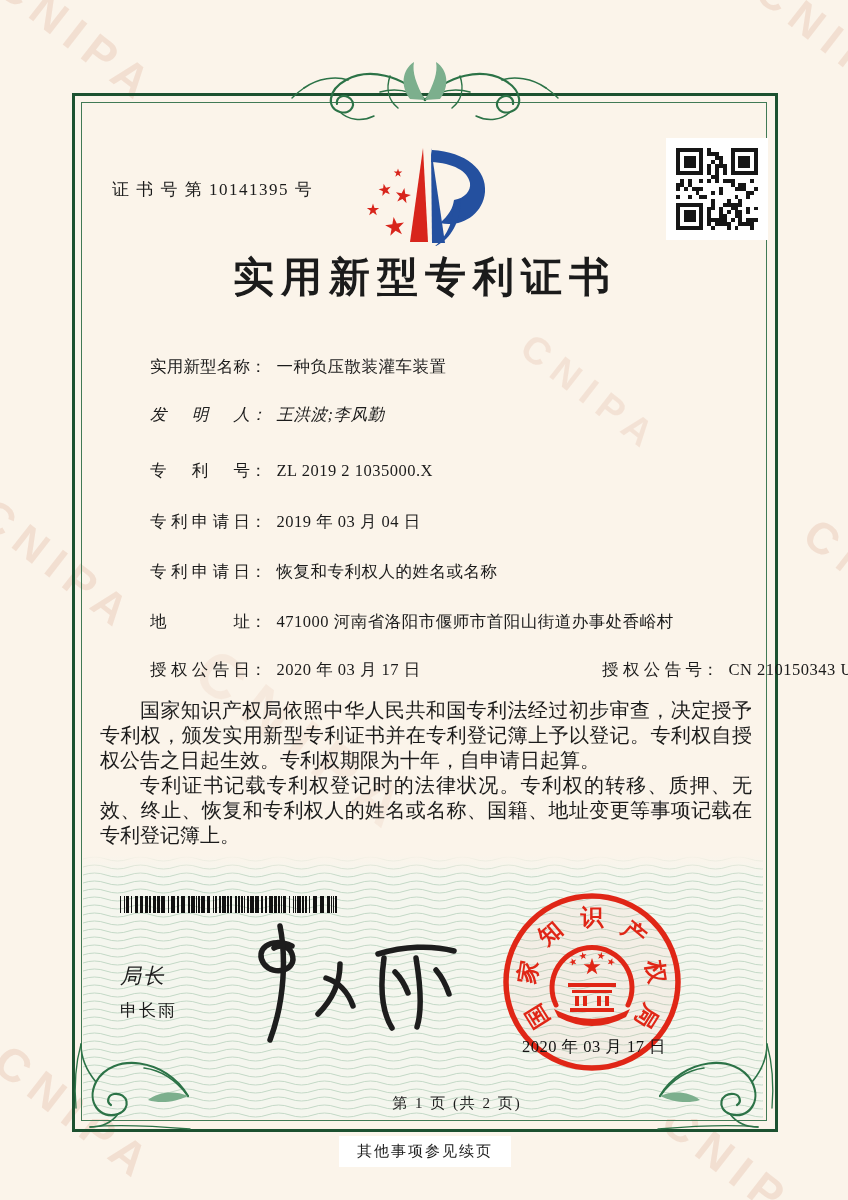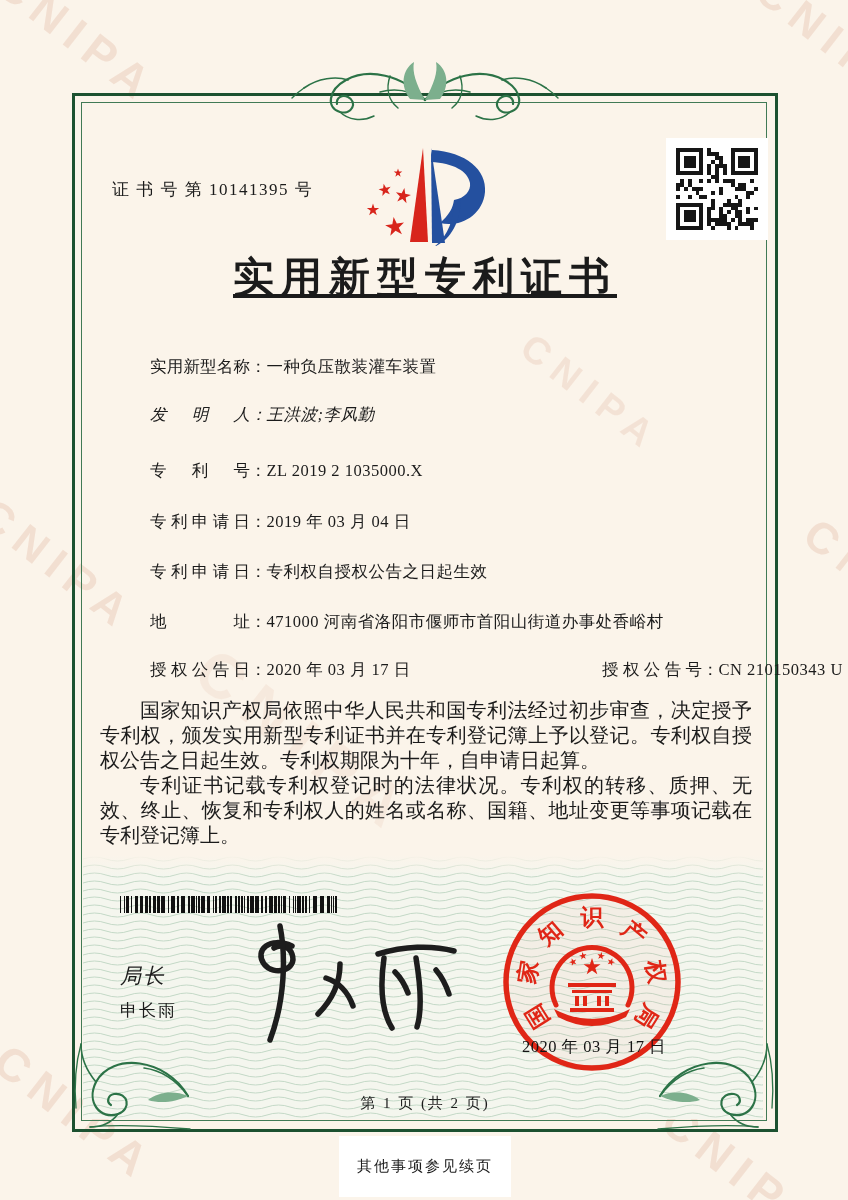--- a/index.html
+++ b/index.html
@@ -16,38 +16,38 @@
   .waves{left:83px;top:855px;z-index:2;}
   .orn{z-index:4;}
   .orn-br{transform:scaleX(-1);}
   
   .content{z-index:5;}
   .cert-no{left:112px;top:146px;font-size:17px;letter-spacing:1.5px;margin-top:32px;}
   .logo{left:362px;top:136px;}
   .qr-box{left:666px;top:138px;width:102px;height:102px;background:#ffffff;display:flex;
           align-items:center;justify-content:center;}
   .title{left:72px;top:250px;width:706px;text-align:center;font-size:41px;font-weight:700;
-         letter-spacing:7px;text-decoration:underline;}
+         letter-spacing:7px;}
   .frow{left:118px;font-size:16.5px;line-height:22px;white-space:nowrap;}
   .flabel{display:inline-block;width:100px;text-align:justify;text-align-last:justify;vertical-align:top;margin-left:32px;}
   .fcolon{display:inline-block;vertical-align:top;}
-  .fvalue{display:inline-block;vertical-align:top;letter-spacing:.5px;}
+  .fvalue{display:inline-block;margin-left:10px;vertical-align:top;letter-spacing:.5px;}
   .grant2{left:452px;top:0;position:absolute;white-space:nowrap;text-decoration:underline;}
   .paras{left:100px;top:698px;width:652px;font-size:20px;line-height:25px;text-align:justify;}
   .paras p{margin:0;text-indent:2em;}
   .barcode{left:120px;top:896px;}
   .director{left:120px;top:962px;font-size:21px;letter-spacing:2px;font-style:italic;}
   .director-name{left:120px;top:999px;font-size:17px;letter-spacing:2px;}
   .sig{left:240px;top:920px;}
   .seal{left:500px;top:890px;z-index:6;}
   .seal-date{left:504px;top:1036px;width:180px;text-align:center;font-size:16.5px;color:#141414;
              z-index:7;letter-spacing:.5px;}
-  .pfooter{left:72px;top:1094px;width:706px;text-align:center;font-size:15px;letter-spacing:2px;z-index:6;}
+  .pfooter{left:72px;top:1094px;width:706px;text-align:center;font-size:15px;letter-spacing:2px;z-index:6;padding-left:32px;}
   .cont-note{left:72px;top:1136px;width:706px;text-align:center;z-index:6;}
-  .cont-note span{display:inline-block;background:#ffffff;padding:21px 18px;font-size:15px;letter-spacing:2px;}
+  .cont-note span{display:inline-block;background:#ffffff;padding:6px 18px;font-size:15px;letter-spacing:2px;}
 </style>
 </head>
 <body>
 
 <div class="page">
 
   <div class="wm" style="left:-18px;top:8px;font-size:46px;">CNIPA</div>
   <div class="wm" style="left:742px;top:16px;font-size:44px;">CNIPA</div>
   <div class="wm" style="left:508px;top:372px;font-size:38px;opacity:.5;">CNIPA</div>
   <div class="wm" style="left:-34px;top:540px;font-size:44px;">CNIPA</div>
@@ -260,21 +260,21 @@
   <div class="abs content frow" style="top:404px;font-style:italic;">
     <span class="flabel">发明人</span><span class="fcolon">：</span><span class="fvalue">王洪波;李风勤</span>
   </div>
   <div class="abs content frow" style="top:460px;">
     <span class="flabel">专利号</span><span class="fcolon">：</span><span class="fvalue">ZL 2019 2 1035000.X</span>
   </div>
   <div class="abs content frow" style="top:511px;">
     <span class="flabel">专利申请日</span><span class="fcolon">：</span><span class="fvalue">2019 年 03 月 04 日</span>
   </div>
   <div class="abs content frow" style="top:561px;">
-    <span class="flabel">专利申请日</span><span class="fcolon">：</span><span class="fvalue">专利权自授权公告之日起生效</span>
+    <span class="flabel">专利申请日</span><span class="fcolon">：</span><span class="fvalue">恢复和专利权人的姓名或名称</span>
   </div>
   <div class="abs content frow" style="top:611px;">
     <span class="flabel">地址</span><span class="fcolon">：</span><span class="fvalue">471000 河南省洛阳市偃师市首阳山街道办事处香峪村</span>
   </div>
 
   <div class="abs content frow" style="top:659px;width:650px;">
     <span class="flabel">授权公告日</span><span class="fcolon">：</span><span class="fvalue">2020 年 03 月 17 日</span>
     <span class="grant2">
       <span class="flabel">授权公告号</span><span class="fcolon">：</span><span class="fvalue">CN 210150343 U</span>
     </span>

